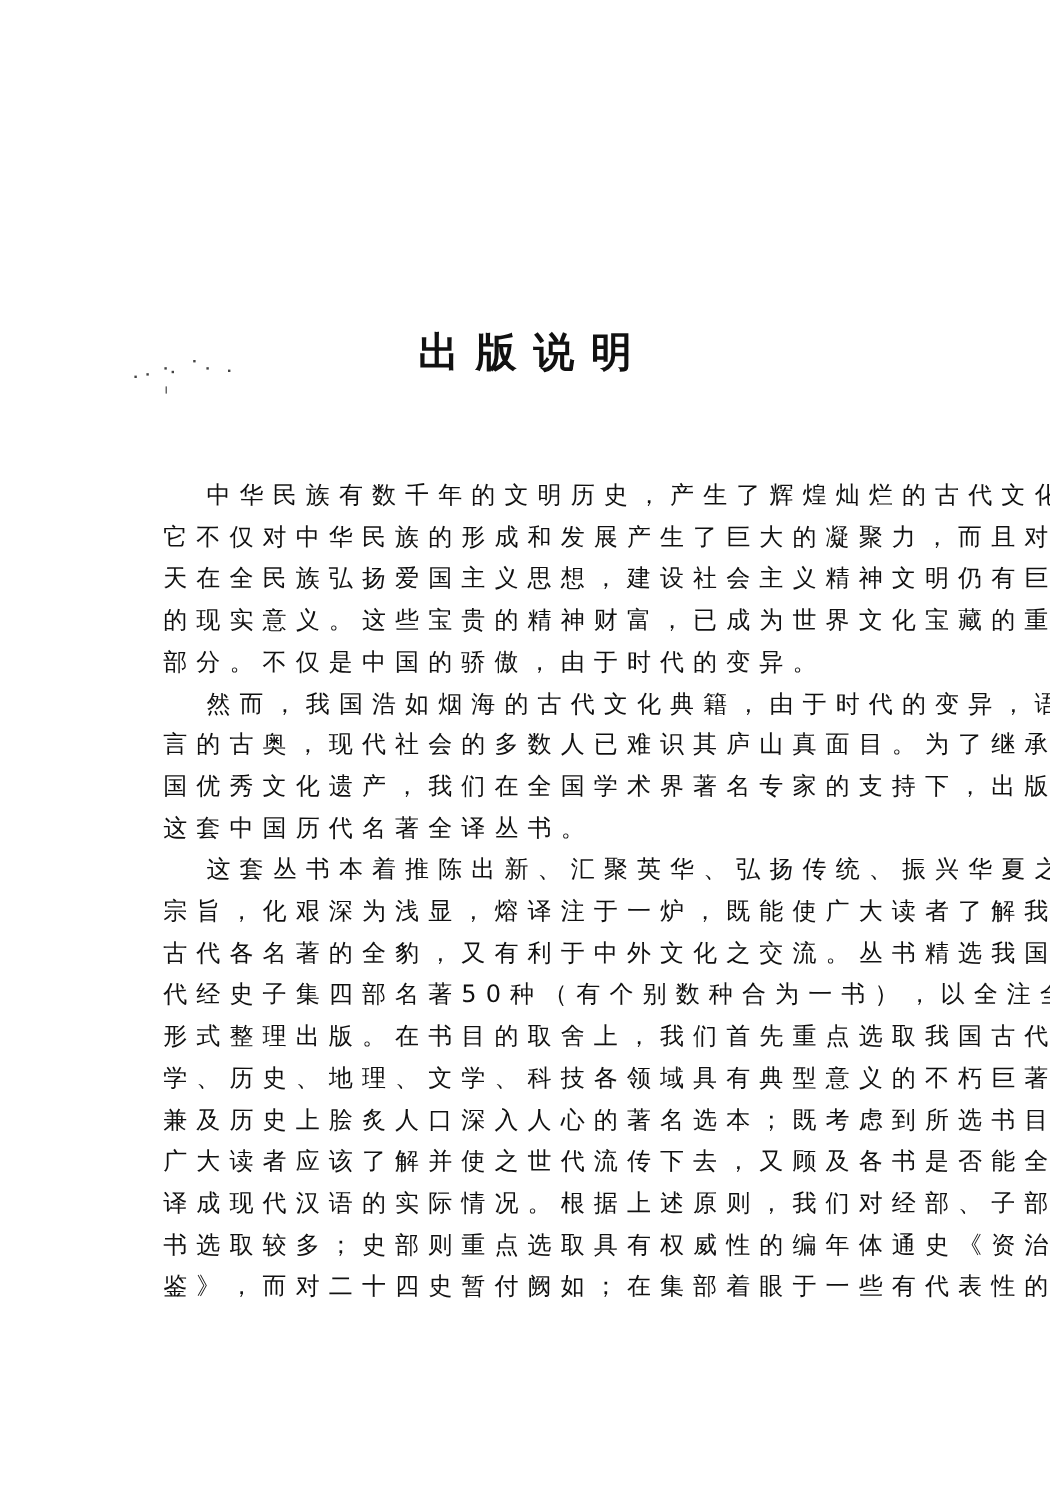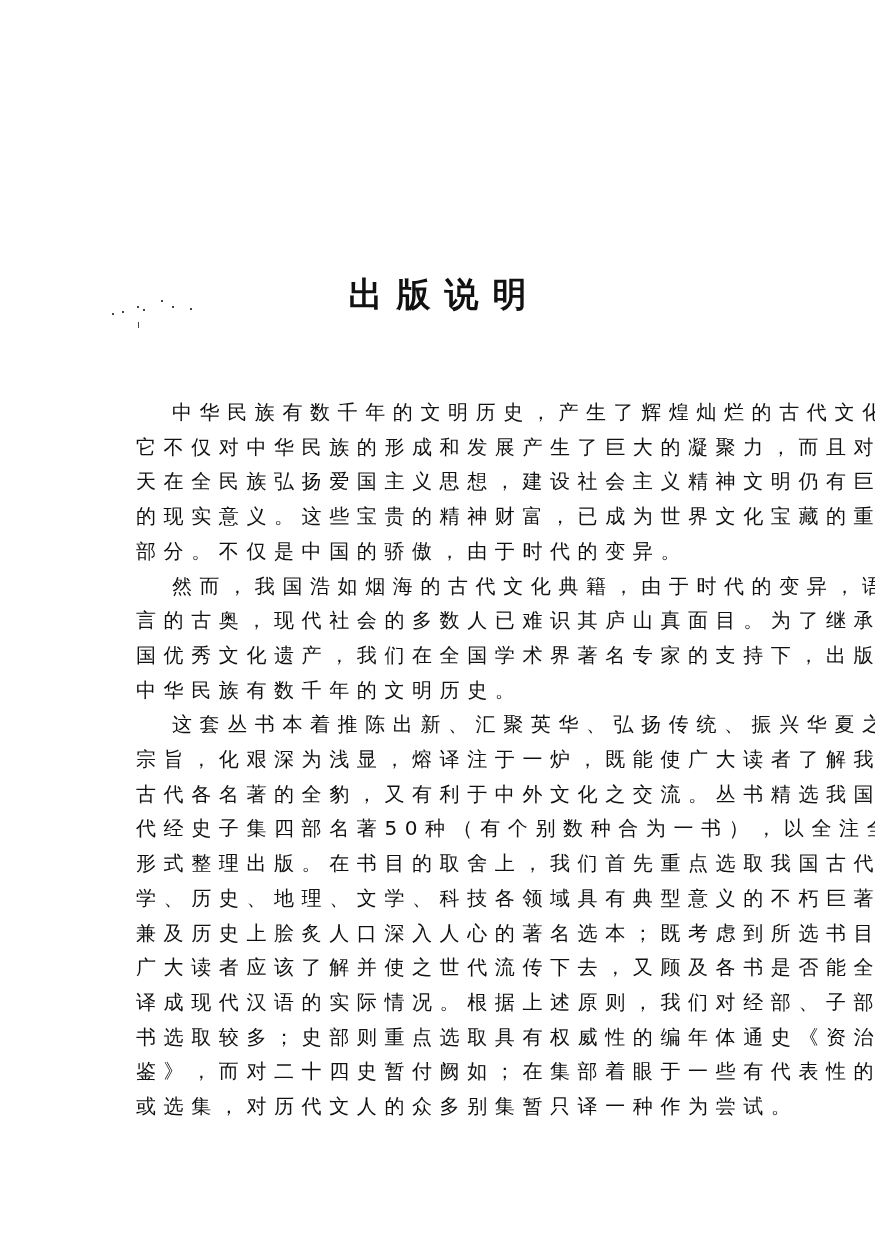--- a/index.html
+++ b/index.html
@@ -49,30 +49,29 @@
       <span class="line indent">中华民族有数千年的文明历史，产生了辉煌灿烂的古代文化。</span>
       <span class="line">它不仅对中华民族的形成和发展产生了巨大的凝聚力，而且对今</span>
       <span class="line">天在全民族弘扬爱国主义思想，建设社会主义精神文明仍有巨大</span>
       <span class="line">的现实意义。这些宝贵的精神财富，已成为世界文化宝藏的重要</span>
       <span class="line last">部分。不仅是中国的骄傲，由于时代的变异。</span>
     </p>
     <p class="para" style="text-indent:0;">
       <span class="line indent">然而，我国浩如烟海的古代文化典籍，由于时代的变异，语</span>
       <span class="line">言的古奥，现代社会的多数人已难识其庐山真面目。为了继承我</span>
       <span class="line">国优秀文化遗产，我们在全国学术界著名专家的支持下，出版了</span>
-      <span class="line last">中华民族有数千年的文明历史。</span>
+      <span class="line last">这套中国历代名著全译丛书。</span>
     </p>
     <p class="para" style="text-indent:0;">
       <span class="line indent">这套丛书本着推陈出新、汇聚英华、弘扬传统、振兴华夏之</span>
       <span class="line">宗旨，化艰深为浅显，熔译注于一炉，既能使广大读者了解我国</span>
       <span class="line">古代各名著的全豹，又有利于中外文化之交流。丛书精选我国历</span>
       <span class="line">代经史子集四部名著50种（有个别数种合为一书），以全注全译</span>
       <span class="line">形式整理出版。在书目的取舍上，我们首先重点选取我国古代哲</span>
       <span class="line">学、历史、地理、文学、科技各领域具有典型意义的不朽巨著，又</span>
       <span class="line">兼及历史上脍炙人口深入人心的著名选本；既考虑到所选书目为</span>
       <span class="line">广大读者应该了解并使之世代流传下去，又顾及各书是否能全部</span>
       <span class="line">译成现代汉语的实际情况。根据上述原则，我们对经部、子部之</span>
       <span class="line">书选取较多；史部则重点选取具有权威性的编年体通史《资治通</span>
       <span class="line">鉴》，而对二十四史暂付阙如；在集部着眼于一些有代表性的总集</span>
-      <span class="line last">或选集，对历代文人的众多别集暂只译一种作为尝试。</span>
     </p>
   </div>
 </div>
 
 </body></html>

